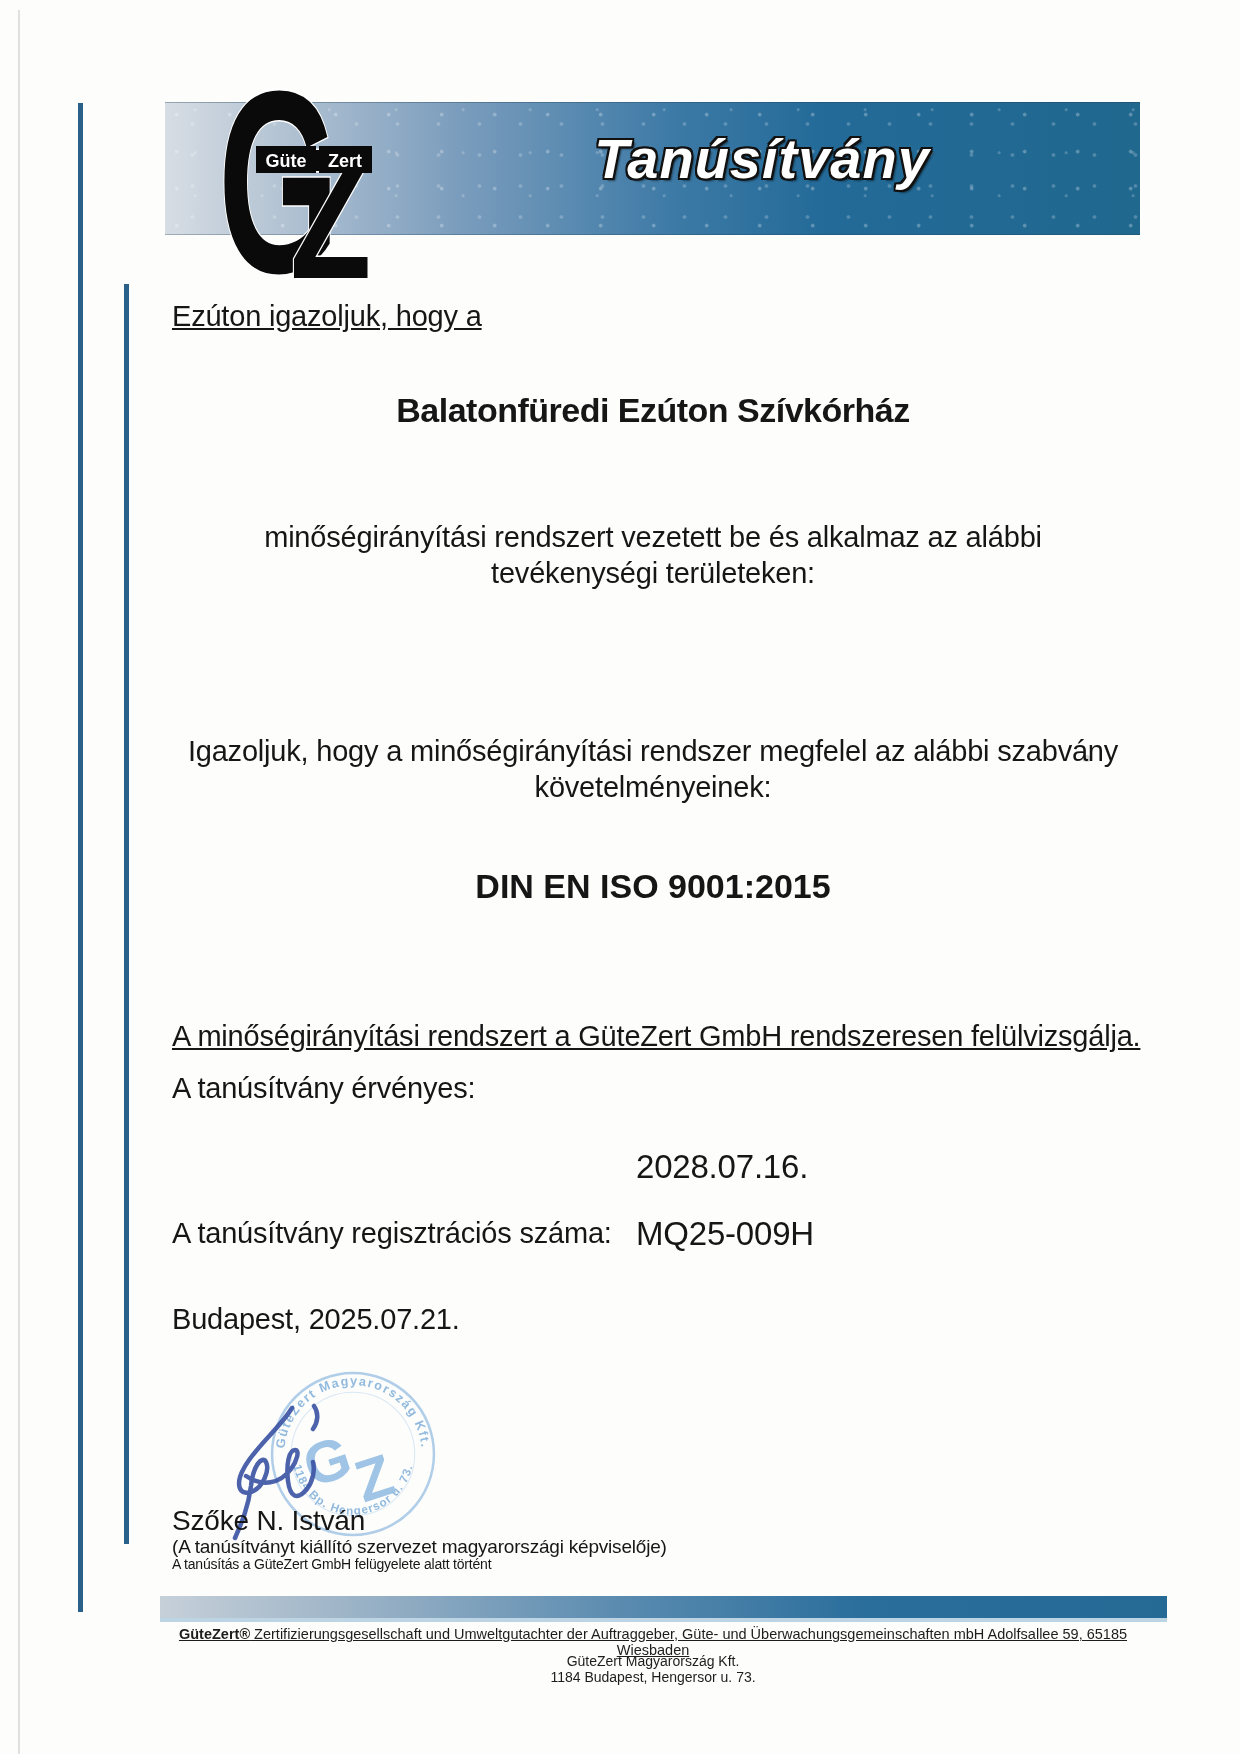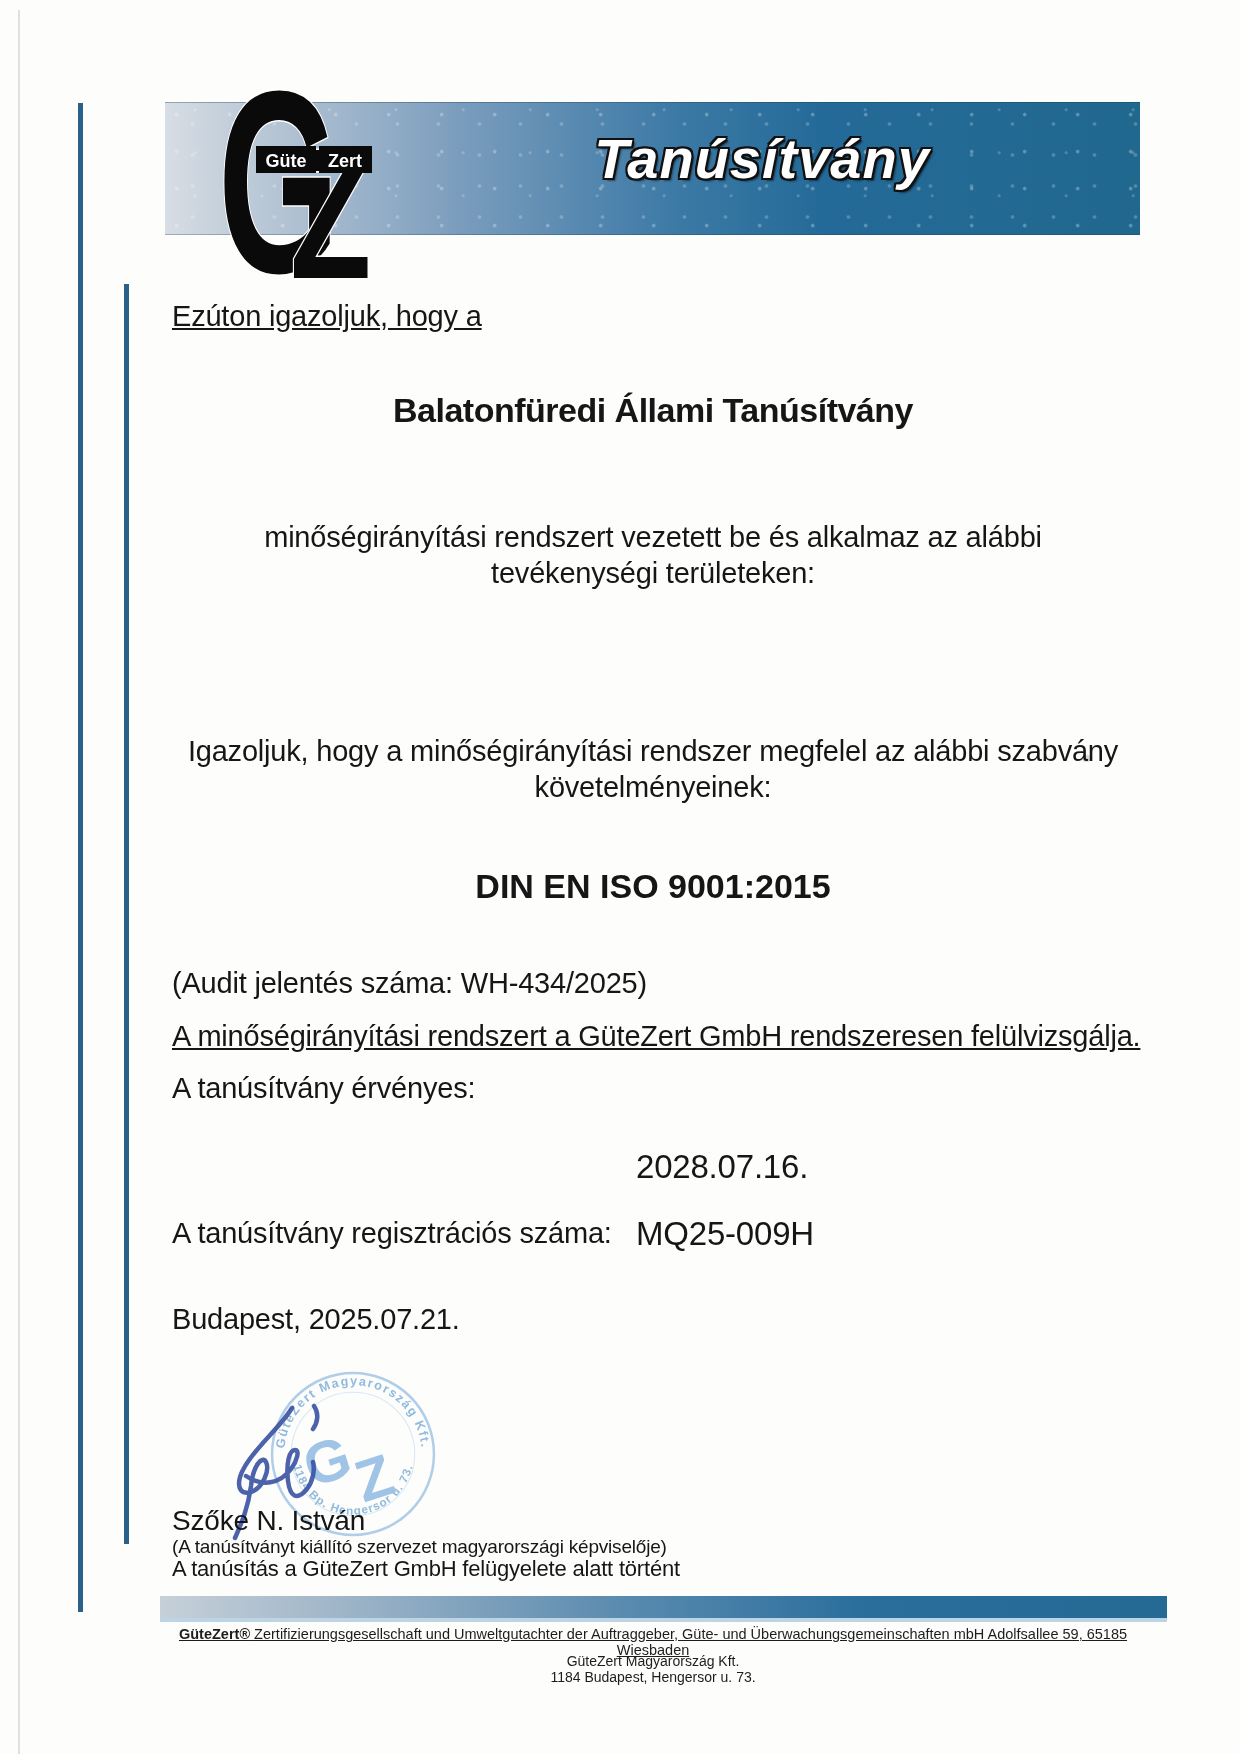--- a/index.html
+++ b/index.html
@@ -64,21 +64,21 @@
   .validity-dt  { top:1148px; }
   .reg-lbl      { top:1217px; }
   .reg-val      { top:1215px; }
   .place-date   { top:1303px; }
 
   
   .stamp-svg { left:267px; top:1368px; width:172px; height:172px; opacity:.85; }
   .sig-svg   { left:196px; top:1400px; width:165px; height:145px; overflow:visible; }
   .signer-name  { top:1505px; font-size:28px; }
   .signer-role1 { top:1536px; font-size:19px; letter-spacing:-0.2px; }
-  .signer-role2 { top:1556px; font-size:22px; letter-spacing:-0.2px; }
+  .signer-role2 { top:1556px; font-size:14px; letter-spacing:-0.2px; }
 
   
   .divider-bar {
     left:160px; top:1596px; width:1007px; height:22px;
     background:linear-gradient(to right, #c6d0d9 0%, #9fb5c8 18%, #5c8cb0 45%, #2a6e9c 70%, #256a95 100%);
     box-shadow: 0 4px 0 #bdd4e4;
   }
   .footer-line { left:172px; width:962px; text-align:center; color:#1d1d1d; }
   .footer-1 { top:1626px; font-size:14.5px;text-decoration:underline; }
   .footer-2 { top:1653px; font-size:14px; }
@@ -104,30 +104,29 @@
     <text transform="translate(28,202) scale(0.60,1)" font-family="Liberation Sans, sans-serif" font-size="260" font-weight="bold" fill="#0a0a0a" stroke="#ffffff" stroke-width="3" paint-order="stroke">G</text>
     <text transform="translate(100,208) scale(0.72,1)" font-family="Liberation Sans, sans-serif" font-size="185" font-weight="bold" fill="#0a0a0a" stroke="#ffffff" stroke-width="3" paint-order="stroke">Z</text>
     <rect x="66" y="76" width="60" height="27" fill="#0a0a0a"></rect>
     <rect x="129" y="76" width="53" height="27" fill="#0a0a0a"></rect>
     <text x="96" y="97" text-anchor="middle" font-family="Liberation Sans, sans-serif" font-size="18" font-weight="bold" fill="#ffffff">Güte</text>
     <text x="155" y="97" text-anchor="middle" font-family="Liberation Sans, sans-serif" font-size="18" font-weight="bold" fill="#ffffff">Zert</text>
   </svg>
 
   <div class="abs t left fs29 intro">Ezúton igazoljuk, hogy a</div>
 
-  <div class="abs t center-col org-name">Balatonfüredi Állami Tanúsítvány</div>
+  <div class="abs t center-col org-name">Balatonfüredi Ezúton Szívkórház</div>
 
   <div class="abs t center-col fs29 scope-intro">minőségirányítási rendszert vezetett be és alkalmaz az alábbi
 tevékenységi területeken:</div>
   <div class="abs t center-col fs29 compliance">Igazoljuk, hogy a minőségirányítási rendszer megfelel az alábbi szabvány
 követelményeinek:</div>
 
   <div class="abs t center-col standard">DIN EN ISO 9001:2015</div>
 
-  <div class="abs t left fs29 audit">(Audit jelentés száma: WH-434/2025)</div>
   <div class="abs t left fs29 surveillance">A minőségirányítási rendszert a GüteZert GmbH rendszeresen felülvizsgálja.</div>
   <div class="abs t left fs29 validity-lbl">A tanúsítvány érvényes:</div>
   <div class="abs t val-col fs33 validity-dt">2028.07.16.</div>
   <div class="abs t left fs29 reg-lbl">A tanúsítvány regisztrációs száma:</div>
   <div class="abs t val-col fs33 reg-val">MQ25-009H</div>
   <div class="abs t left fs29 place-date">Budapest, 2025.07.21.</div>
 
   <svg class="abs stamp-svg" viewBox="0 0 170 170">
     <defs>
       <path id="arcTop" d="M 17,85 A 68,68 0 1 1 153,85" fill="none"></path>

